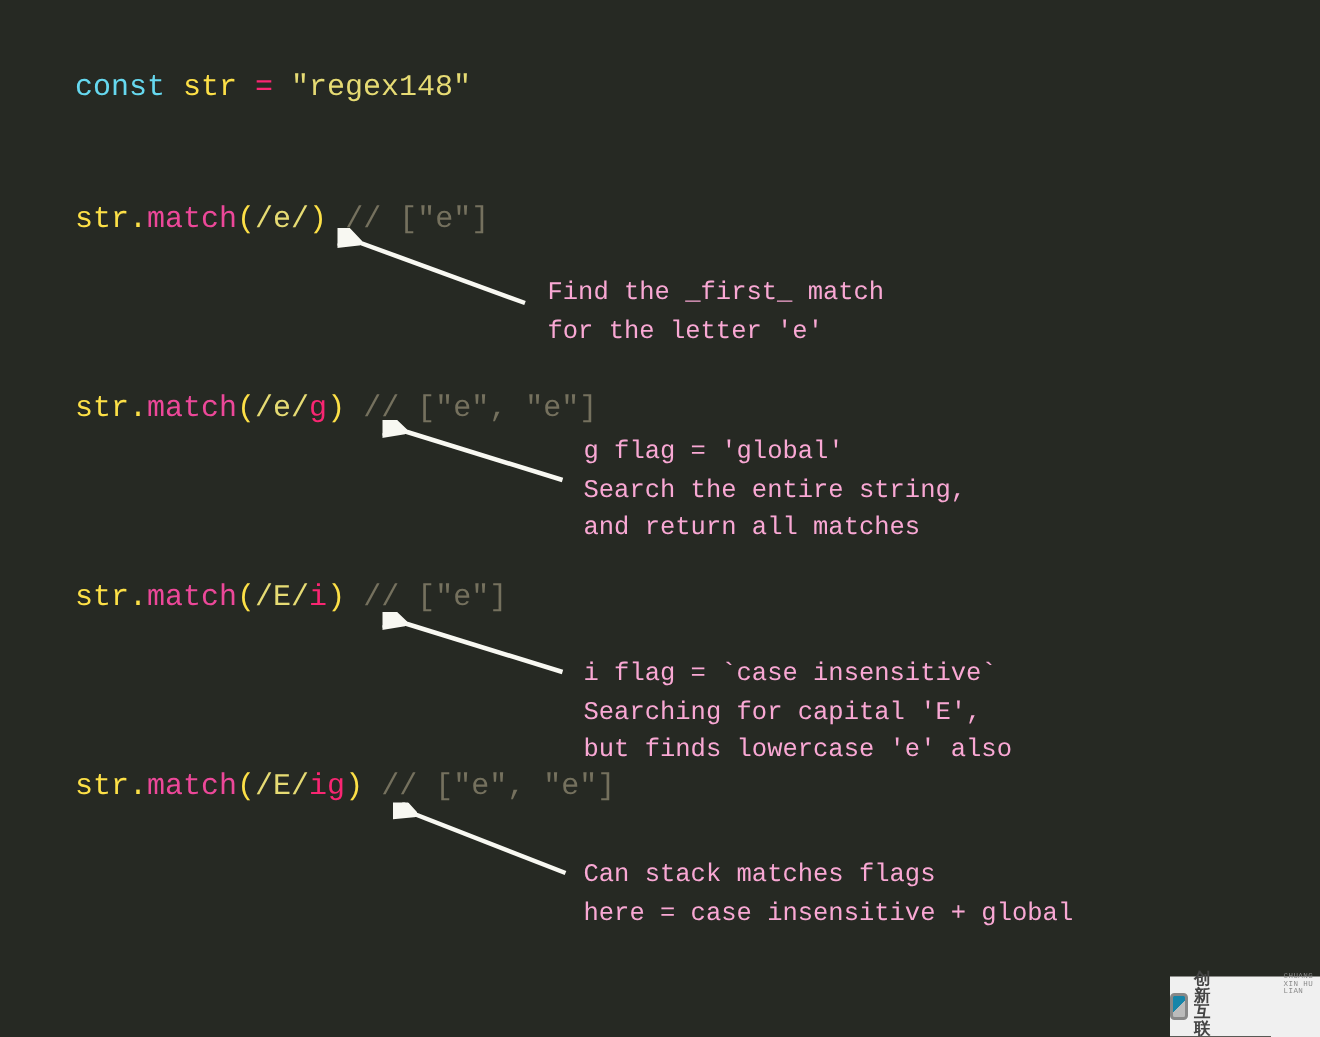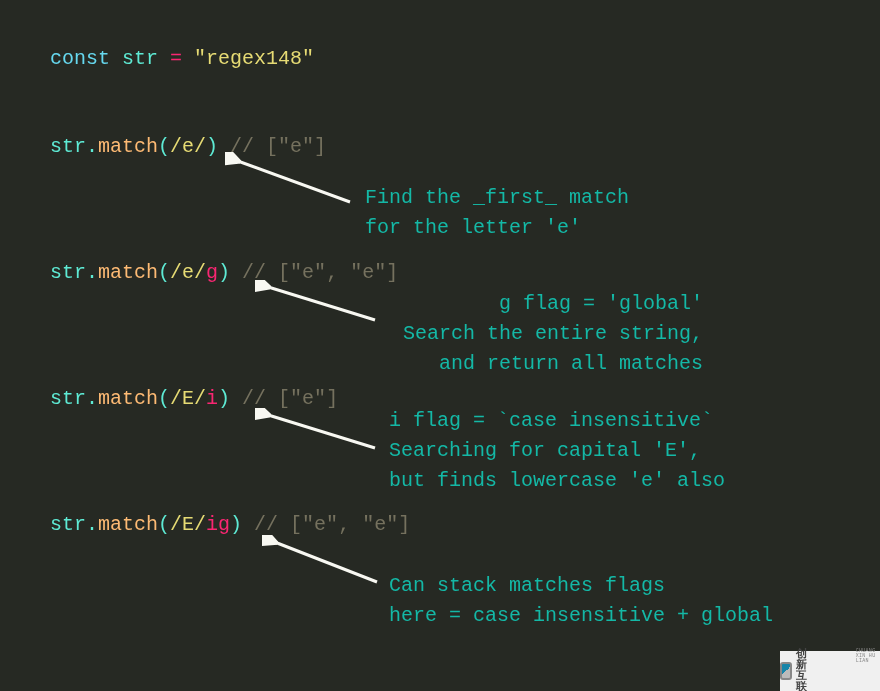--- a/index.html
+++ b/index.html
@@ -23,33 +23,33 @@
       position: relative;
     }
 
     .line {
       white-space: nowrap;
       line-height: 1.4;
       position: relative;
     }
 
     .tok-keyword { color: #66d8ef; }
-    .tok-default { color: #5eead4; }
+    .tok-default { color: #fde047; }
     .tok-operator { color: #f92672; }
     .tok-string  { color: #e6db74; }
-    .tok-method  { color: #fdba74; }
+    .tok-method  { color: #ec4899; }
     .tok-regex   { color: #e6db74; }
     .tok-flag    { color: #f92672; }
     .tok-comment { color: #75715e; }
 
     .annotation {
       position: absolute;
-      color: #14b8a6;
+      color: #f9a8d4;
       font-family: "Consolas", "Monaco", "Courier New", monospace;
-      font-size: 20px;
+      font-size: 17px;
       line-height: 1.5;
       white-space: pre;
     }
 
     .arrow {
       position: absolute;
       stroke: #f8f8f2;
       fill: #f8f8f2;
     }
 
@@ -116,24 +116,24 @@
   <div style="height:98px"></div>
 
   <div class="line">
     <span class="tok-default">str</span><span class="tok-default">.</span><span class="tok-method">match</span><span class="tok-default">(</span><span class="tok-regex">/E/</span><span class="tok-flag">ig</span><span class="tok-default">)</span><span class="tok-comment"> // ["e", "e"]</span>
   </div>
 
 </div>
 
 <div class="annotation" style="top:183px; left:365px;">Find the _first_ match
 for the letter 'e'</div>
-<div class="annotation" style="top:289px; left:403px;text-align:right;">g flag = 'global'
+<div class="annotation" style="top:289px; left:389px;">g flag = 'global'
 Search the entire string,
 and return all matches</div>
-<div class="annotation" style="top:406px; left:389px;">i flag = `case insensitive`
+<div class="annotation" style="top:437px; left:389px;">i flag = `case insensitive`
 Searching for capital 'E',
 but finds lowercase 'e' also</div>
 <div class="annotation" style="top:571px; left:389px;">Can stack matches flags
 here = case insensitive + global</div>
 
 <svg class="arrow" style="top:152px; left:225px;" width="140" height="60">
   <defs>
     <marker id="ah1" markerWidth="10" markerHeight="10" refX="2" refY="5" orient="auto">
       <polygon points="0,5 10,0 10,10" fill="#f8f8f2"></polygon>
     </marker>

